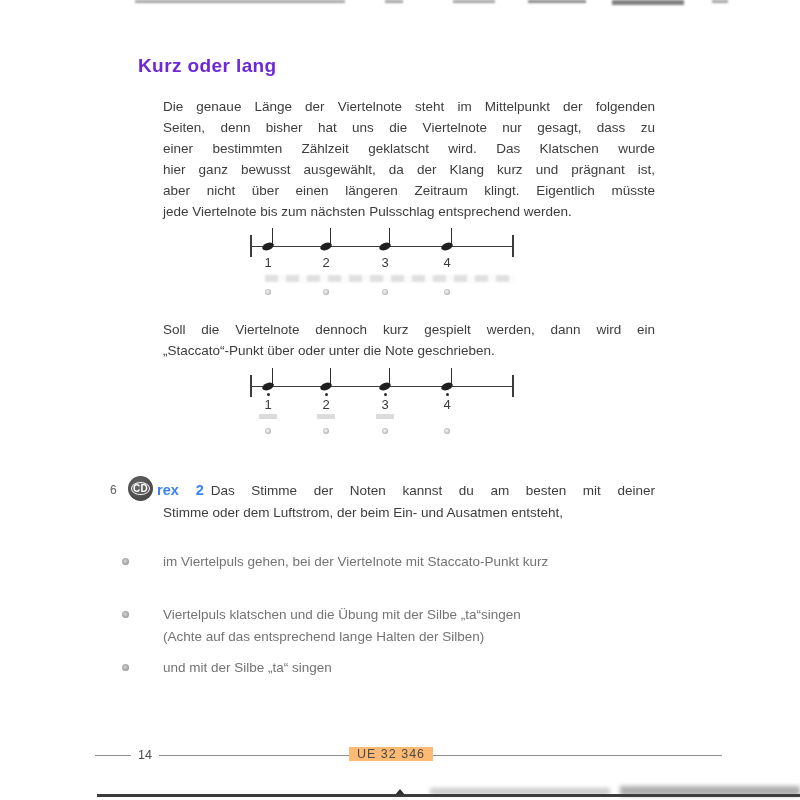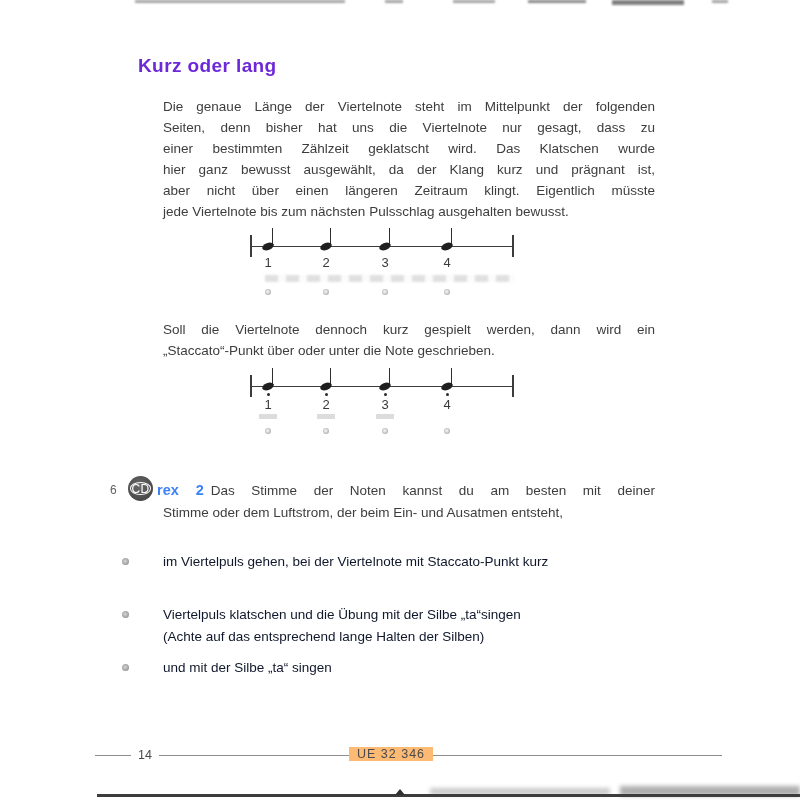--- a/index.html
+++ b/index.html
@@ -26,21 +26,21 @@
 
   
   .cd-icon {
     left:128px; top:476px; width:25px; height:25px; border-radius:50%;
     background:radial-gradient(circle at 45% 40%, #6a6a6a, #474747 75%);
     display:flex; align-items:center; justify-content:center;
   }
   .cd-ring {
     border:1px solid #ffffff; border-radius:50%; min-width:15px; height:11px;
     display:flex; align-items:center; justify-content:center;
-    font-size:12px; font-weight:400; color:#ffffff; letter-spacing:0.3px; padding:0 1px;
+    font-size:10px; font-weight:700; color:#ffffff; letter-spacing:0.3px; padding:0 1px;
   }
 
   
   .notation { left:248px; width:270px; height:80px; }
   .staff-line { position:absolute; left:2px; top:22px; width:264px; height:1px; background:#3c3c3c; }
   .endbar { position:absolute; top:11px; width:1.5px; height:22px; background:#3c3c3c; }
   .endbar.left { left:2px; } .endbar.right { left:264px; }
   .beat { position:absolute; top:0; width:0; height:100%; }
   .beat-1 { left:20px; } .beat-2 { left:78px; } .beat-3 { left:137px; } .beat-4 { left:199px; }
   .stem { position:absolute; left:3.5px; top:4px; width:1.5px; height:18.5px; background:#2e2e2e; }
@@ -62,21 +62,21 @@
   }
   .ghost-blob { position:absolute; left:-9px; top:50px; width:18px; height:5px; background:#dcdcdc; filter:blur(.5px); }
 
   
   .bullet-row { left:120px; width:550px; }
   .b1 { top:551px; } .b2 { top:604px; } .b3 { top:657px; }
   .bullet-dot {
     position:absolute; left:2px; top:7px; width:7px; height:7px; border-radius:50%;
     background:radial-gradient(circle at 45% 45%, #cfcfcf 10%, #8f8f8f 80%);
   }
-  .bullet-text { margin-left:43px; width:505px; font-size:13.5px; line-height:22px; color:#0f172a; }
+  .bullet-text { margin-left:43px; width:505px; font-size:13.5px; line-height:22px; color:#737373; }
 
   
   .footer-rule { left:95px; top:755px; width:627px; height:1px; background:#8e8e8e; }
   .page-number { left:131px; top:748px; font-size:12.5px; color:#4a4a4a; background:#fff; padding:0 7px; }
   .edition-number { left:349px; top:747px; font-size:12.5px; color:#4a4a4a; background:#fdba74; padding:0 8px; letter-spacing:1px; }
 
   
   .ta { top:0; height:3px; background:#4a4a4a; opacity:.5; filter:blur(1px); }
   .ta1 { left:135px; width:210px; } .ta2 { left:385px; width:18px; }
   .ta3 { left:453px; width:42px; } .ta4 { left:528px; width:58px; opacity:.65; }
@@ -100,21 +100,21 @@
 <div class="abs ta ta6"></div>
 
 <div class="abs page-title">Kurz oder lang</div>
 
 <div class="abs body-col jlines p1">
   <div>Die genaue Länge der Viertelnote steht im Mittelpunkt der folgenden</div>
   <div>Seiten, denn bisher hat uns die Viertelnote nur gesagt, dass zu</div>
   <div>einer bestimmten Zählzeit geklatscht wird. Das Klatschen wurde</div>
   <div>hier ganz bewusst ausgewählt, da der Klang kurz und prägnant ist,</div>
   <div>aber nicht über einen längeren Zeitraum klingt. Eigentlich müsste</div>
-  <div>jede Viertelnote bis zum nächsten Pulsschlag ausgehalten bewusst.</div>
+  <div>jede Viertelnote bis zum nächsten Pulsschlag entsprechend werden.</div>
 </div>
 
 <div class="abs notation n1" style="top:224px;">
   <div class="staff-line"></div>
   <div class="endbar left"></div>
   <div class="endbar right"></div>
   <div class="ghost-row"></div>
   <div class="beat beat-1">
     <div class="stem"></div>
     <div class="notehead"></div>

